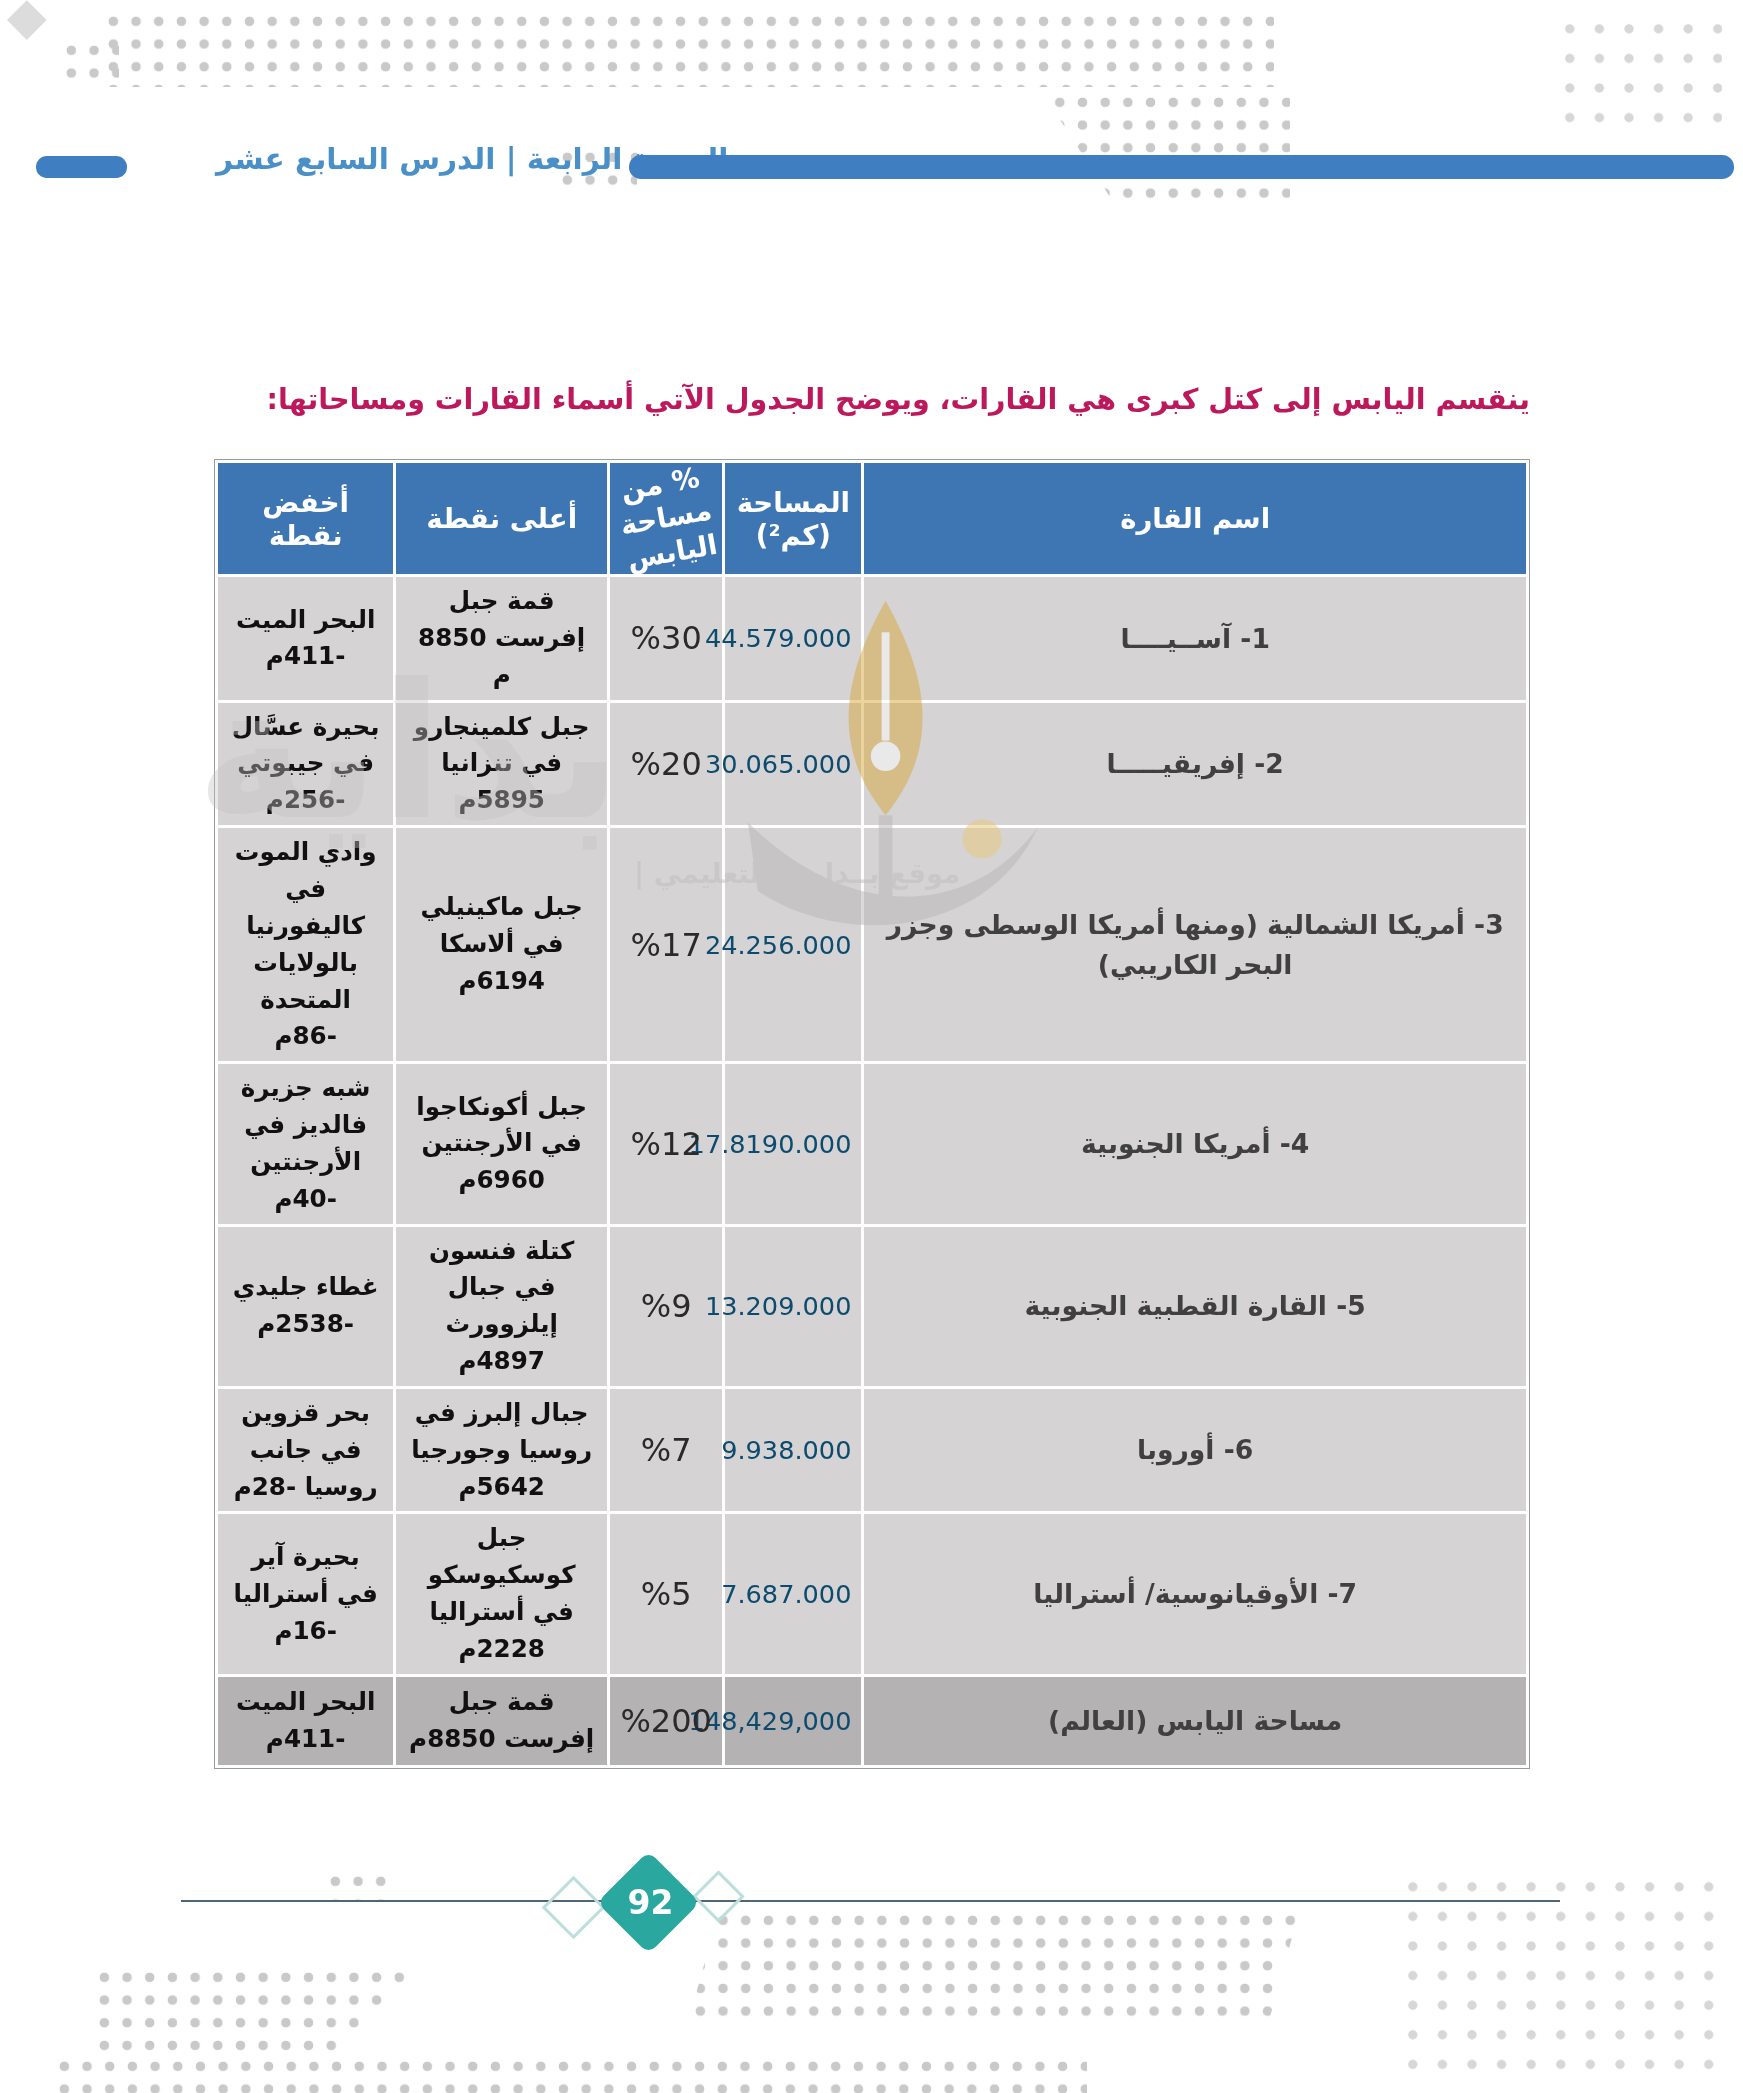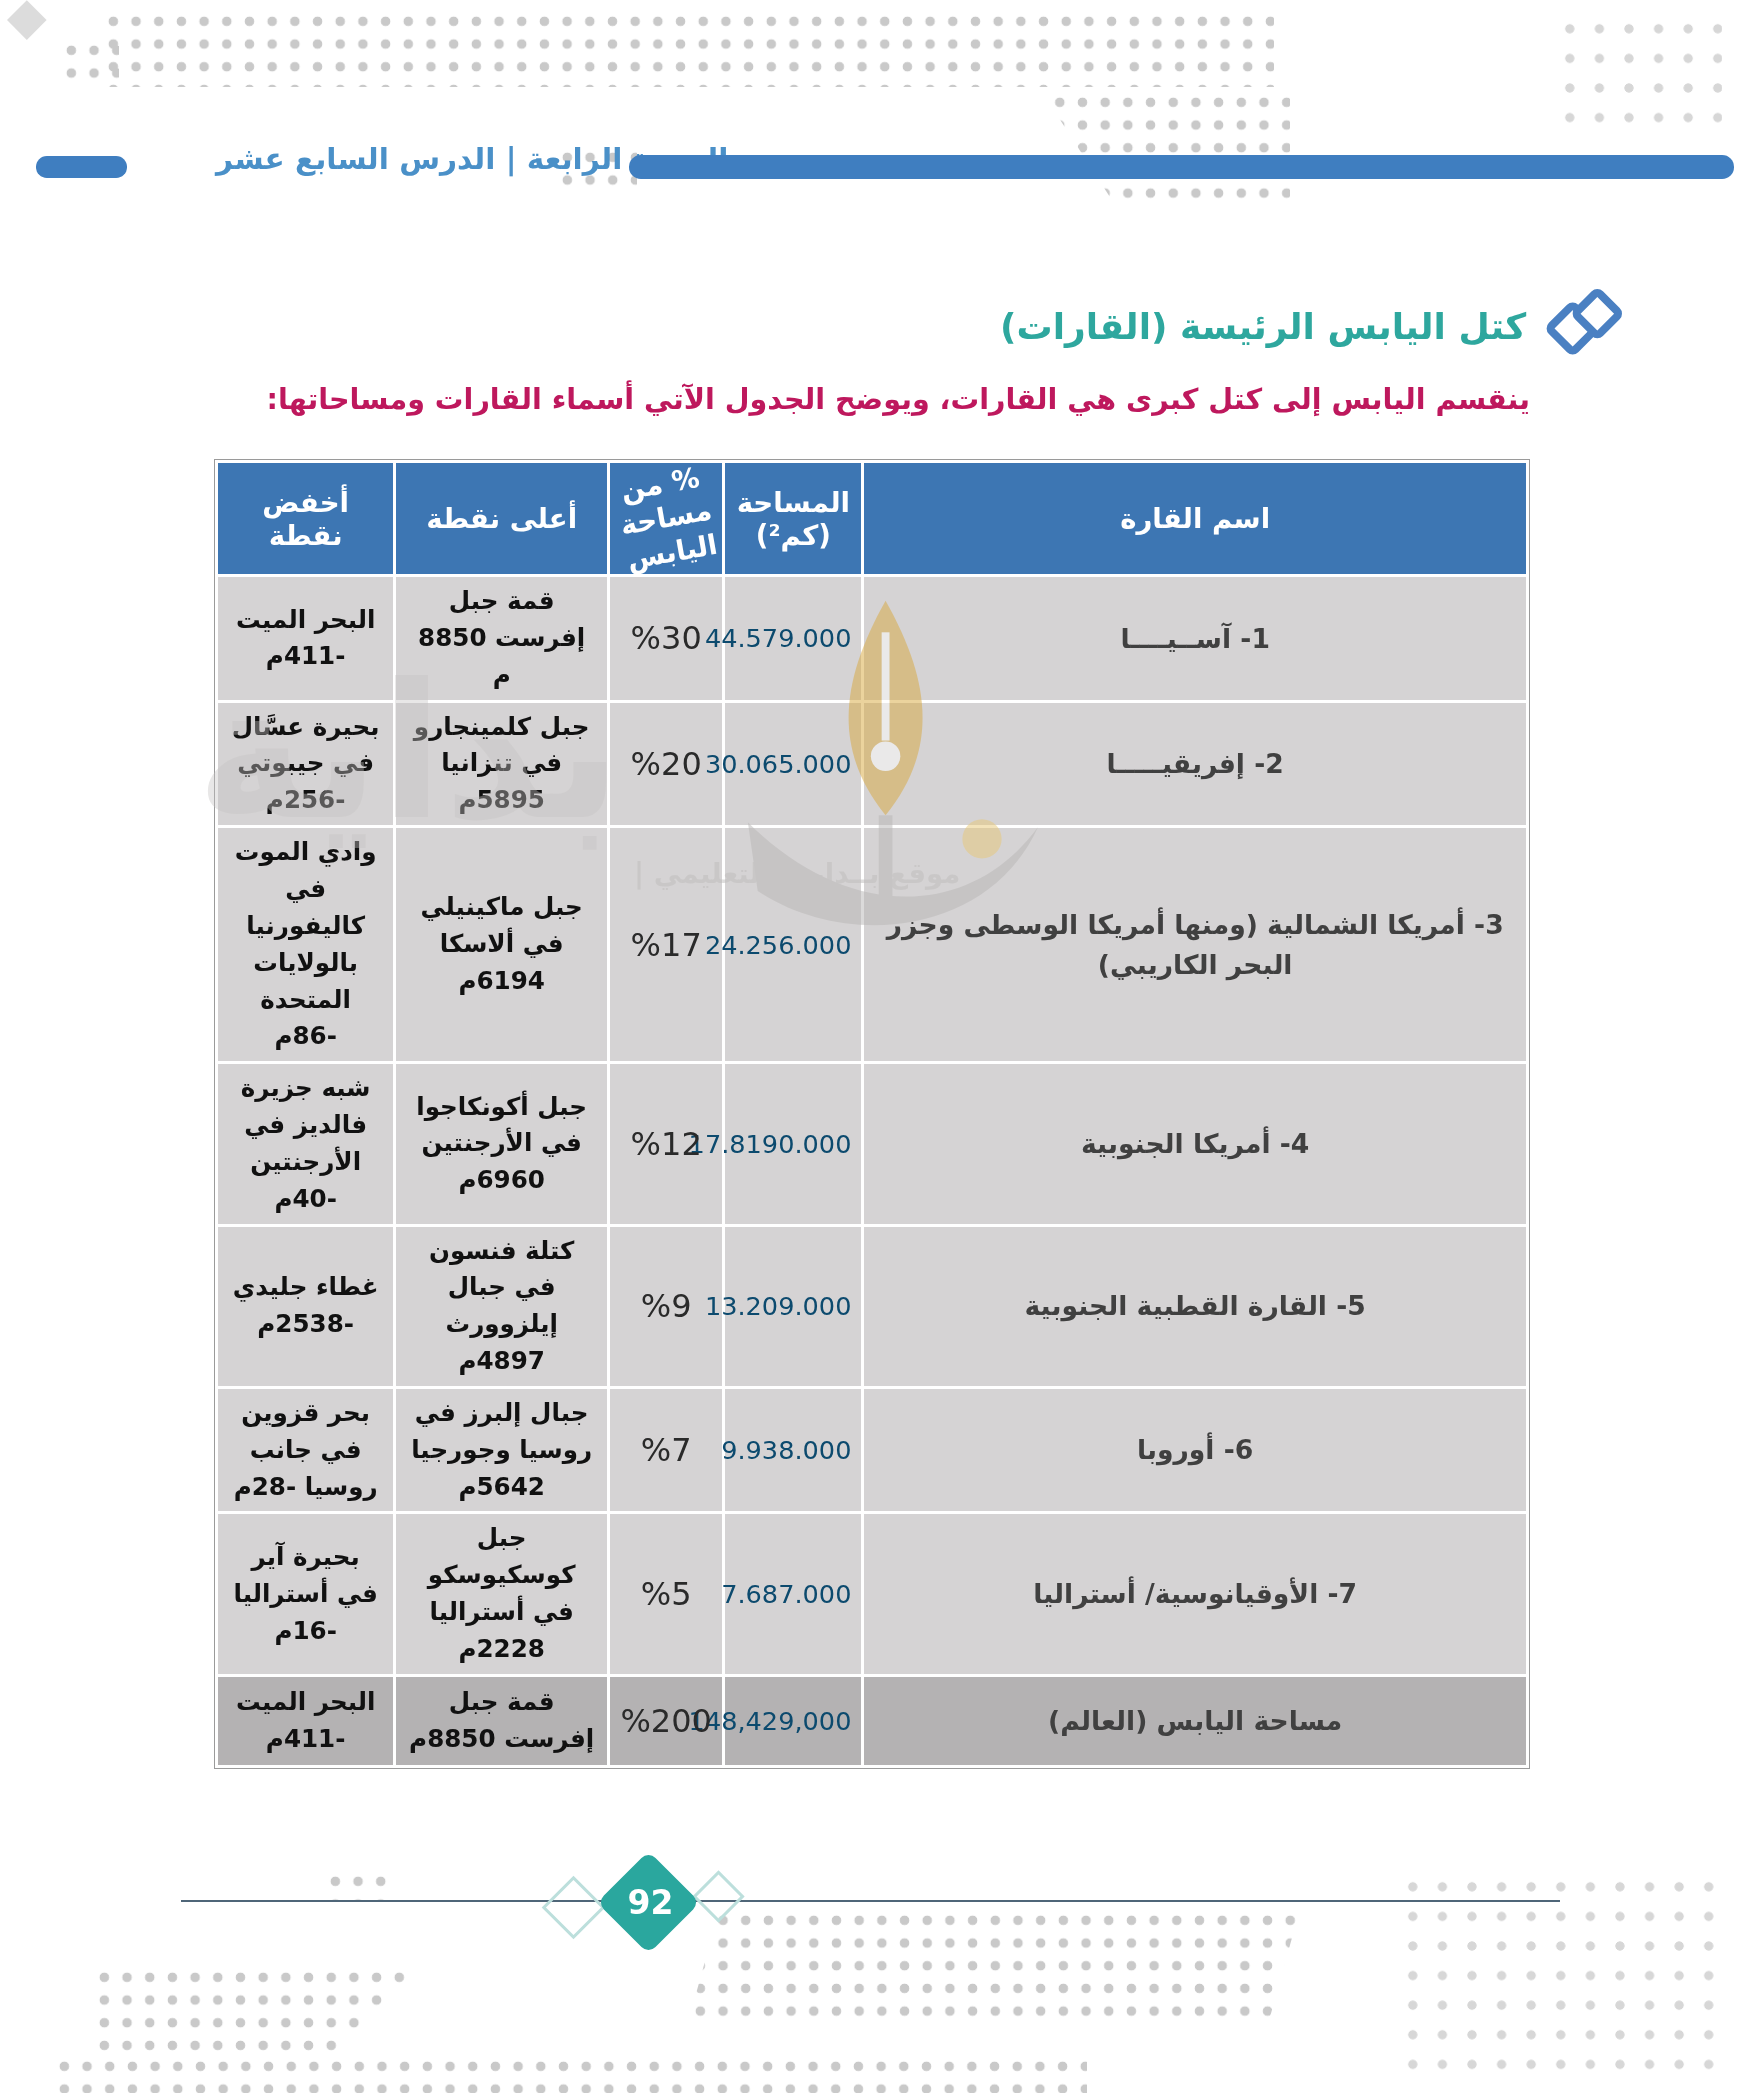--- a/index.html
+++ b/index.html
@@ -107,29 +107,20 @@
   <div class="dots" style="left:103px; top:9.9px; width:1172px; height:77px;"></div>
   <div class="dots" style="left:61px; top:39px; width:59px; height:47px;"></div>
   <div class="dots" style="left:936px; top:91px; width:355px; height:110px; clip-path:polygon(30% 0, 100% 0, 100% 100%, 50% 100%);"></div>
   <div class="dots light" style="left:1556px; top:13.8px; width:167px; height:116px;"></div>
   <div class="dots" style="left:557px; top:146px; width:81px; height:45px;"></div>
 
   <div class="bar-small"></div>
   <div class="breadcrumb">الوحدة الرابعة | الدرس السابع عشر</div>
   <div class="bar-long"></div>
 
-  <div class="title-row">
-    <span>
-      <svg width="85" height="77" viewBox="0 0 86 78">
-        <rect x="14" y="26" width="34" height="34" rx="4" transform="rotate(45 31 43)" fill="none" stroke="#4a80c2" stroke-width="8"></rect>
-        <rect x="40" y="12" width="32" height="32" rx="4" transform="rotate(45 56 28)" fill="#ffffff" stroke="#4a80c2" stroke-width="8"></rect>
-      </svg>
-    </span>
-    <span class="title-text">كتل اليابس الرئيسة (القارات)</span>
-  </div>
 
   <div class="intro">ينقسم اليابس إلى كتل كبرى هي القارات، ويوضح الجدول الآتي أسماء القارات ومساحاتها:</div>
 
   <div class="table-wrap">
     <table class="continents">
       <colgroup>
         <col style="width:50.7%">
           <col style="width:10.6%">
           <col style="width:8.8%">
           <col style="width:16.3%">

